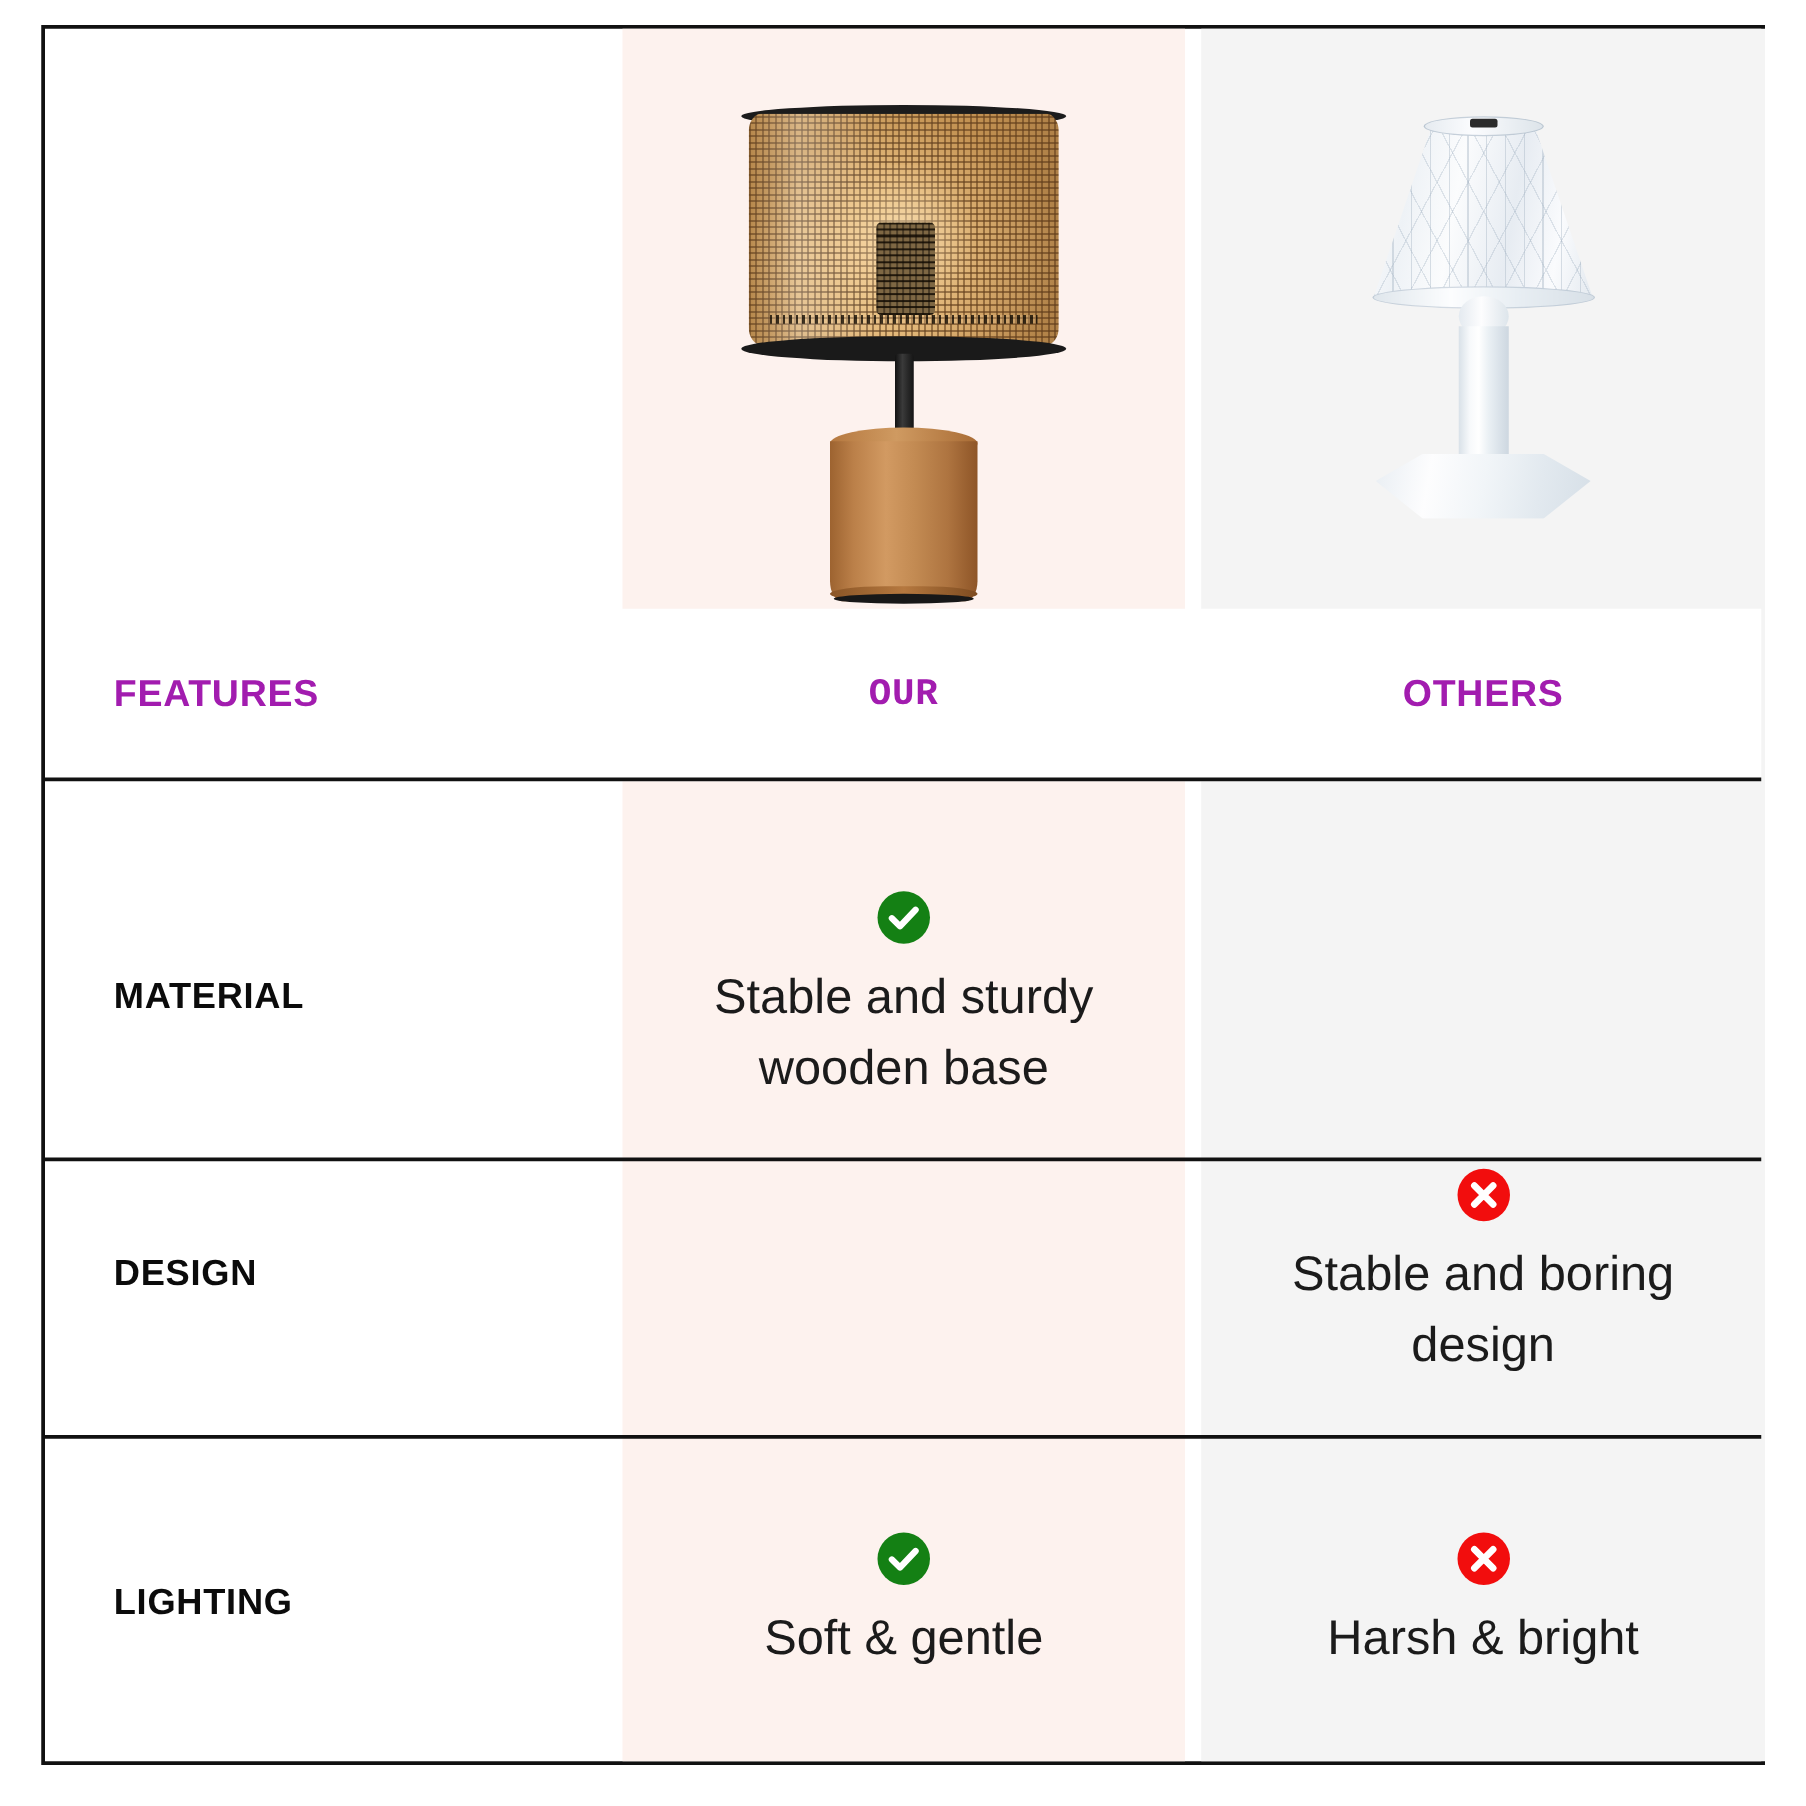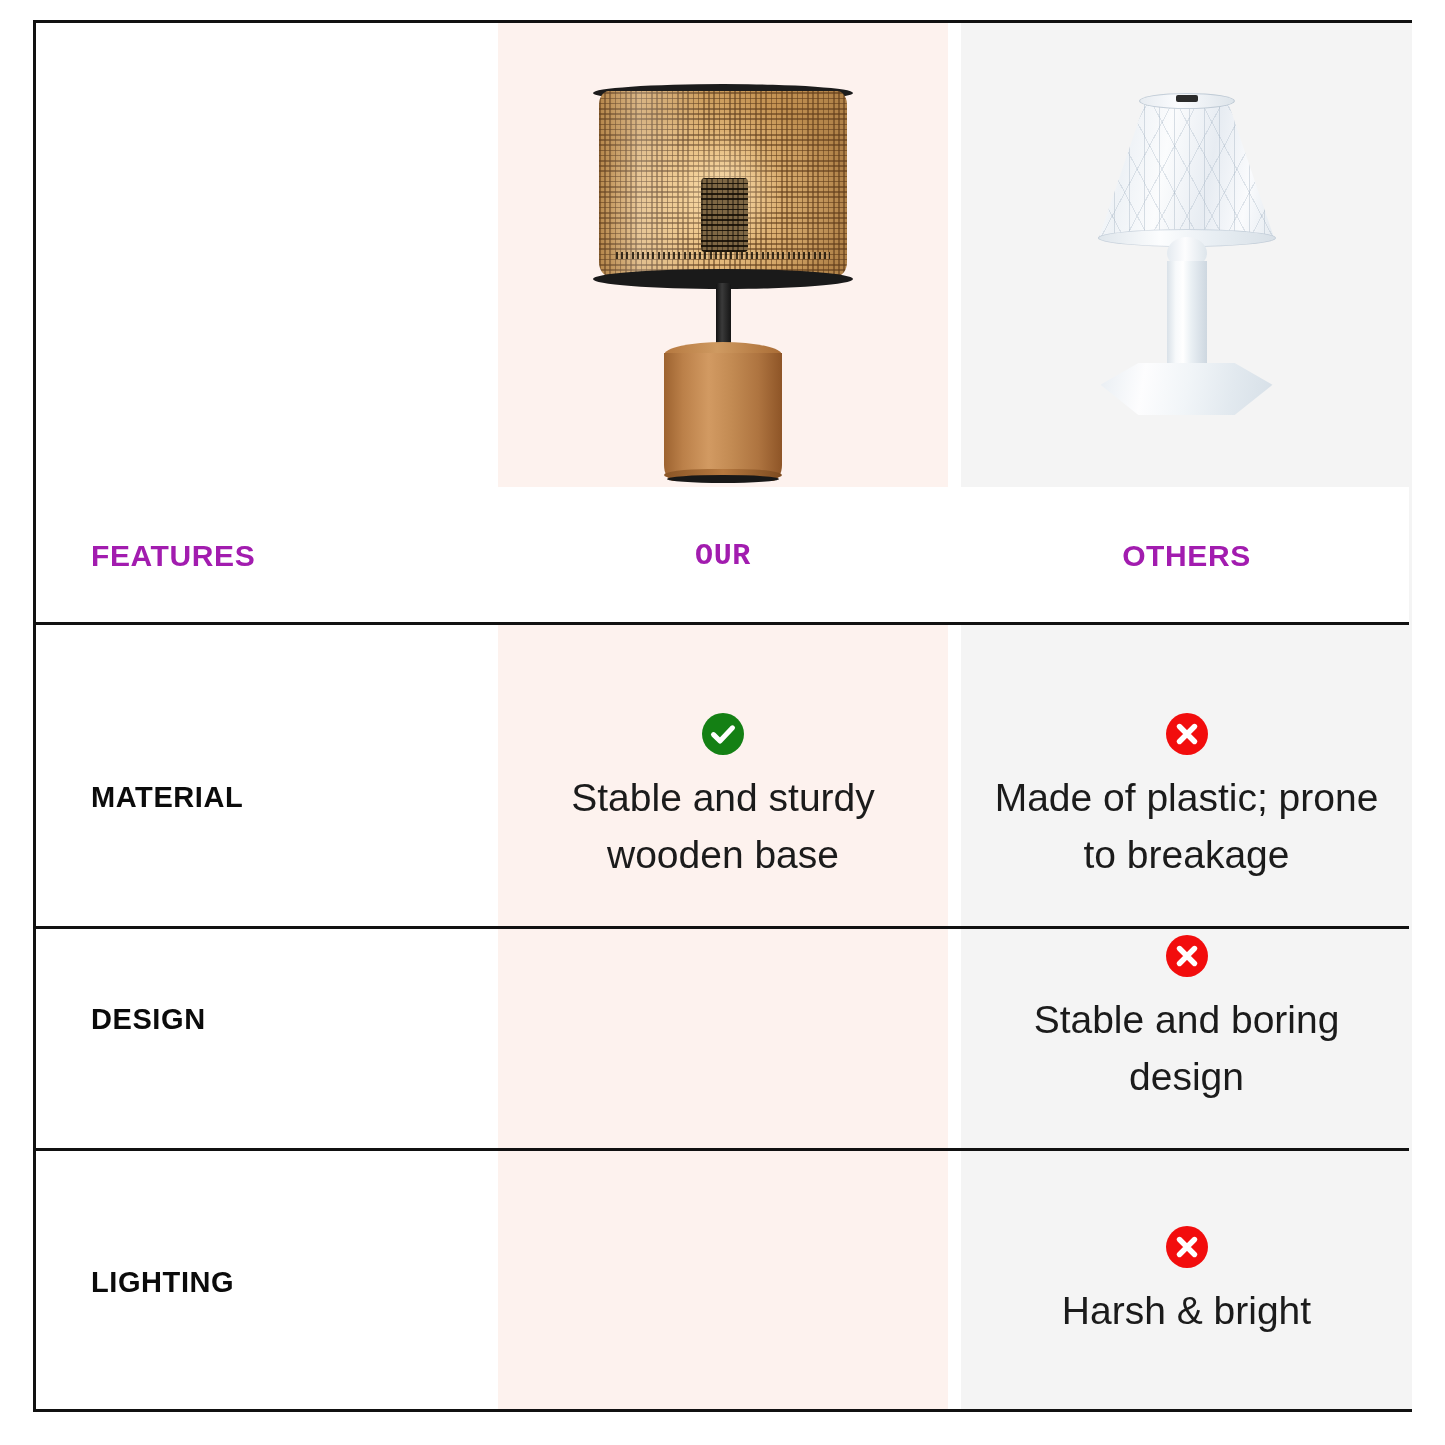--- a/index.html
+++ b/index.html
@@ -416,45 +416,45 @@
     <div class="row-label">MATERIAL</div>
 
     <div class="row-cell our">
       <svg class="status-icon" viewBox="0 0 44 44">
         <circle cx="22" cy="22" r="21" fill="#148014"></circle>
         <path d="M12.5 22.6 L19 29 L31.5 15.8" fill="none" stroke="#ffffff" stroke-width="5" stroke-linecap="round" stroke-linejoin="round"></path>
       </svg>
       <div class="cell-text">Stable and sturdy wooden base</div>
     </div>
 
-    <div class="row-cell others">
-      <svg class="status-icon" viewBox="0 0 44 44">
-        <circle cx="22" cy="22" r="21" fill="#f20d0d"></circle>
-        <path d="M14.5 14.5 L29.5 29.5 M29.5 14.5 L14.5 29.5" fill="none" stroke="#ffffff" stroke-width="5.4" stroke-linecap="round"></path>
-      </svg>
-      <div class="cell-text">Made of plastic; prone to breakage</div>
-    </div>
   </div>
 
   <div class="feature-row r1">
     <div class="row-label">DESIGN</div>
 
 
     <div class="row-cell others">
       <svg class="status-icon" viewBox="0 0 44 44">
         <circle cx="22" cy="22" r="21" fill="#f20d0d"></circle>
         <path d="M14.5 14.5 L29.5 29.5 M29.5 14.5 L14.5 29.5" fill="none" stroke="#ffffff" stroke-width="5.4" stroke-linecap="round"></path>
       </svg>
       <div class="cell-text">Stable and boring design</div>
     </div>
   </div>
 
   <div class="feature-row r2">
     <div class="row-label">LIGHTING</div>
 
+    <div class="row-cell our">
+      <svg class="status-icon" viewBox="0 0 44 44">
+        <circle cx="22" cy="22" r="21" fill="#148014"></circle>
+        <path d="M12.5 22.6 L19 29 L31.5 15.8" fill="none" stroke="#ffffff" stroke-width="5" stroke-linecap="round" stroke-linejoin="round"></path>
+      </svg>
+      <div class="cell-text">Soft &amp; gentle</div>
+    </div>
 
     <div class="row-cell others">
       <svg class="status-icon" viewBox="0 0 44 44">
         <circle cx="22" cy="22" r="21" fill="#f20d0d"></circle>
         <path d="M14.5 14.5 L29.5 29.5 M29.5 14.5 L14.5 29.5" fill="none" stroke="#ffffff" stroke-width="5.4" stroke-linecap="round"></path>
       </svg>
       <div class="cell-text">Harsh &amp; bright</div>
     </div>
   </div>
 

